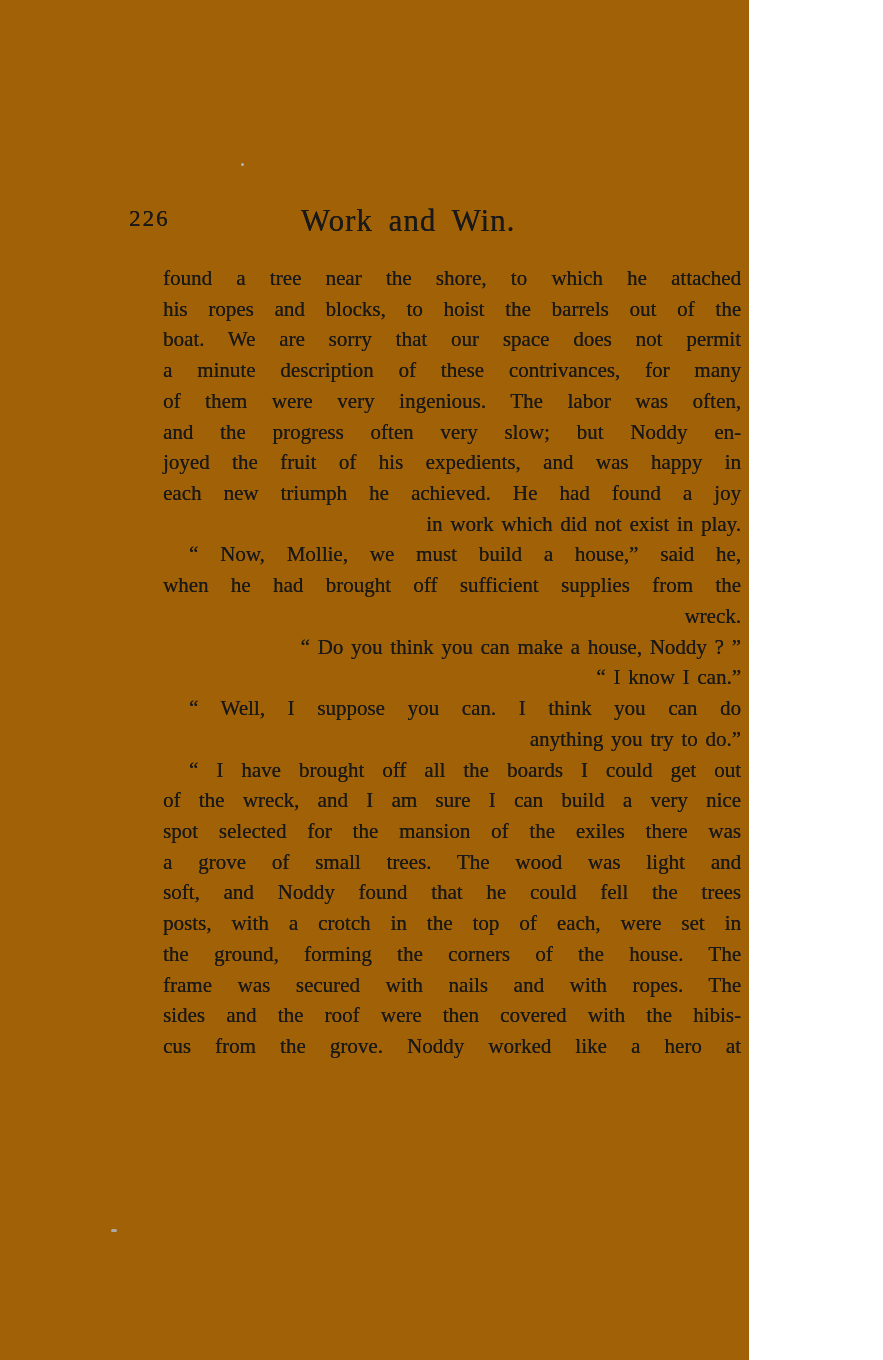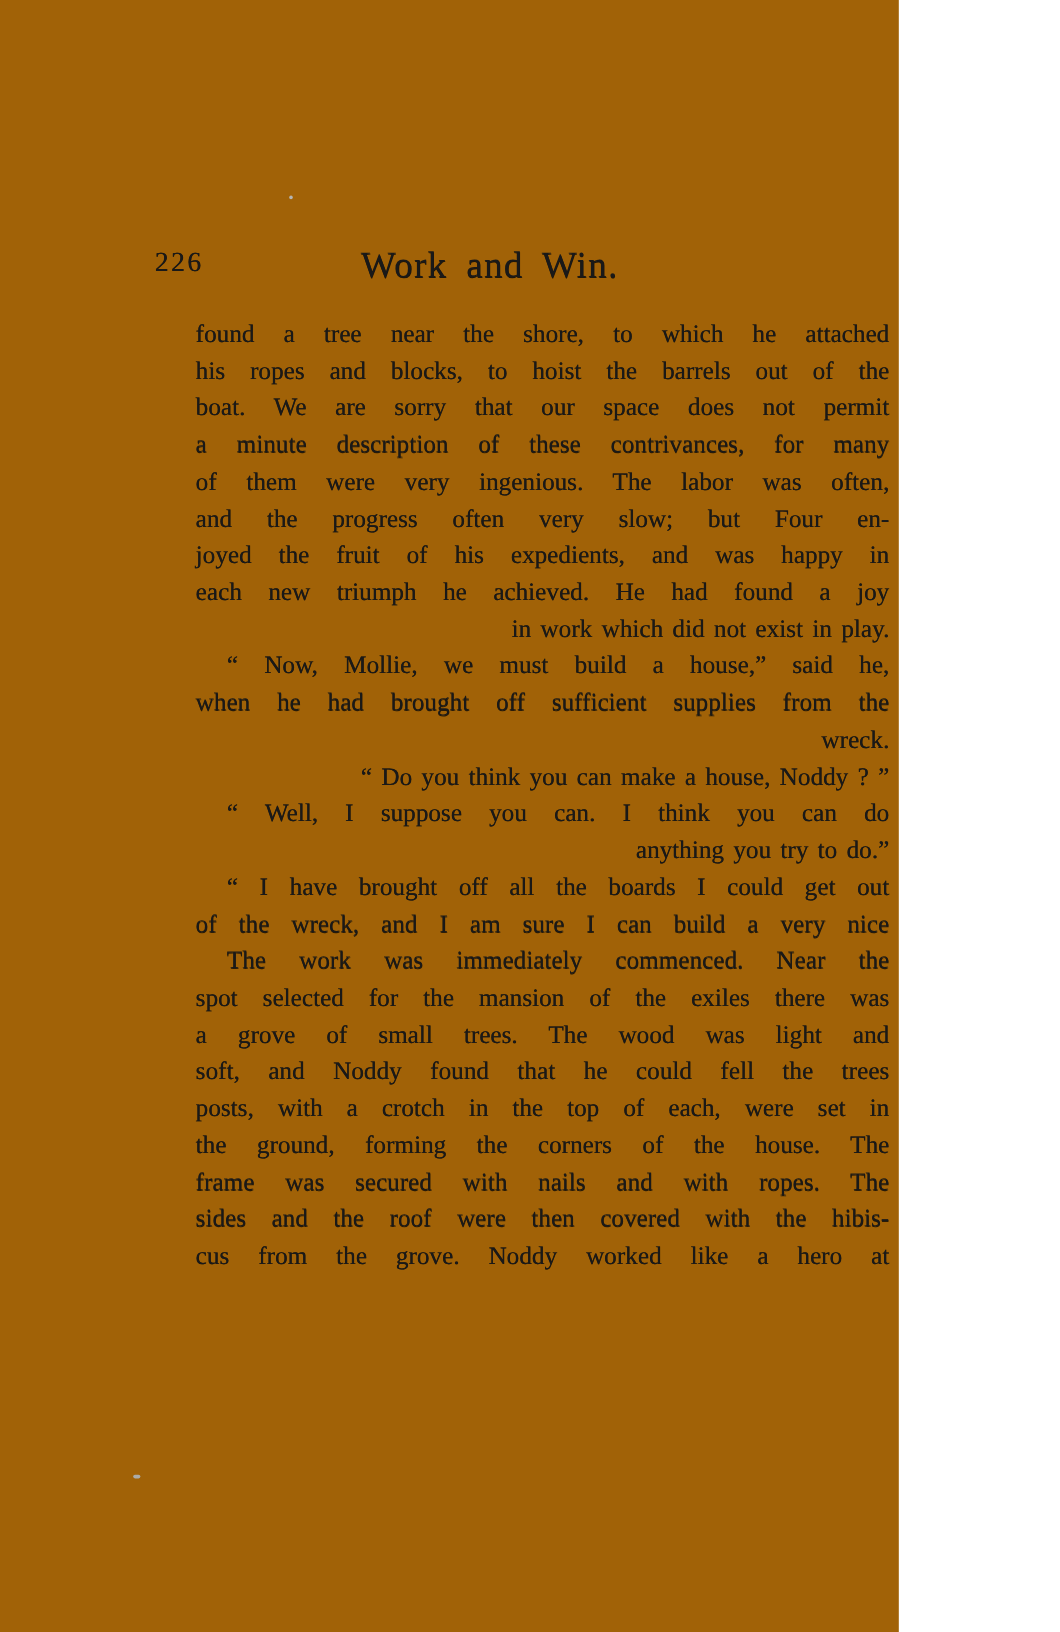--- a/index.html
+++ b/index.html
@@ -100,33 +100,33 @@
     <div id="head-title">Work and Win.</div>
   </div>
 
   <div id="text-block">
 
   <div class="bodyline just">found a tree near the shore, to which he attached</div>
       <div class="bodyline just">his ropes and blocks, to hoist the barrels out of the</div>
       <div class="bodyline just">boat. We are sorry that our space does not permit</div>
       <div class="bodyline just">a minute description of these contrivances, for many</div>
       <div class="bodyline just">of them were very ingenious. The labor was often,</div>
-      <div class="bodyline just">and the progress often very slow; but Four en-</div>
+      <div class="bodyline just">and the progress often very slow; but Noddy en-</div>
       <div class="bodyline just">joyed the fruit of his expedients, and was happy in</div>
       <div class="bodyline just">each new triumph he achieved. He had found a joy</div>
       <div class="bodyline nojust">in work which did not exist in play.</div>
       <div class="bodyline indent just">“ Now, Mollie, we must build a house,” said he,</div>
       <div class="bodyline just">when he had brought off sufficient supplies from the</div>
       <div class="bodyline nojust">wreck.</div>
       <div class="bodyline indent nojust">“ Do you think you can make a house, Noddy ? ”</div>
+      <div class="bodyline indent nojust">“ I know I can.”</div>
       <div class="bodyline indent just">“ Well, I suppose you can. I think you can do</div>
       <div class="bodyline nojust">anything you try to do.”</div>
       <div class="bodyline indent just">“ I have brought off all the boards I could get out</div>
       <div class="bodyline just">of the wreck, and I am sure I can build a very nice</div>
-      <div class="bodyline indent just">The work was immediately commenced. Near the</div>
       <div class="bodyline just">spot selected for the mansion of the exiles there was</div>
       <div class="bodyline just">a grove of small trees. The wood was light and</div>
       <div class="bodyline just">soft, and Noddy found that he could fell the trees</div>
       <div class="bodyline just">posts, with a crotch in the top of each, were set in</div>
       <div class="bodyline just">the ground, forming the corners of the house. The</div>
       <div class="bodyline just">frame was secured with nails and with ropes. The</div>
       <div class="bodyline just">sides and the roof were then covered with the hibis-</div>
       <div class="bodyline just">cus from the grove. Noddy worked like a hero at</div>
     </div>
 

